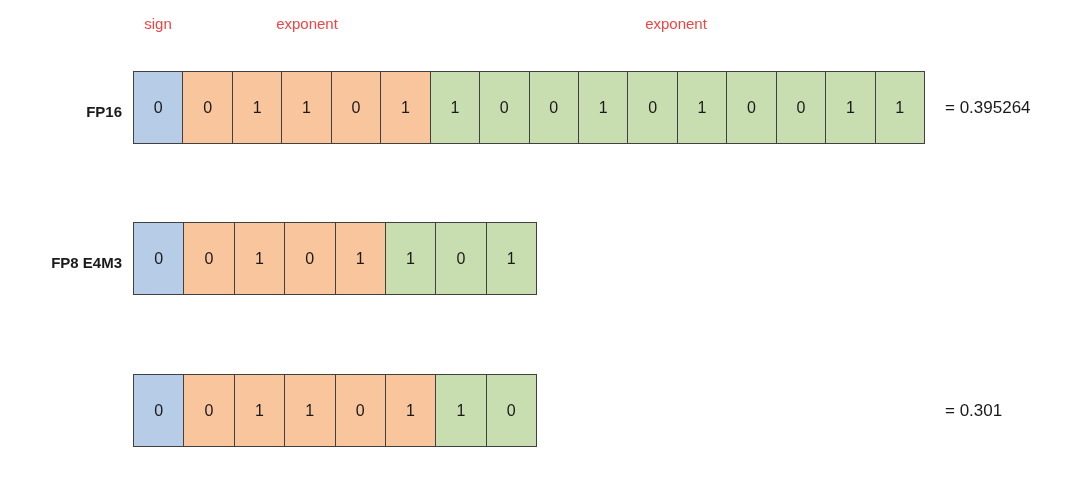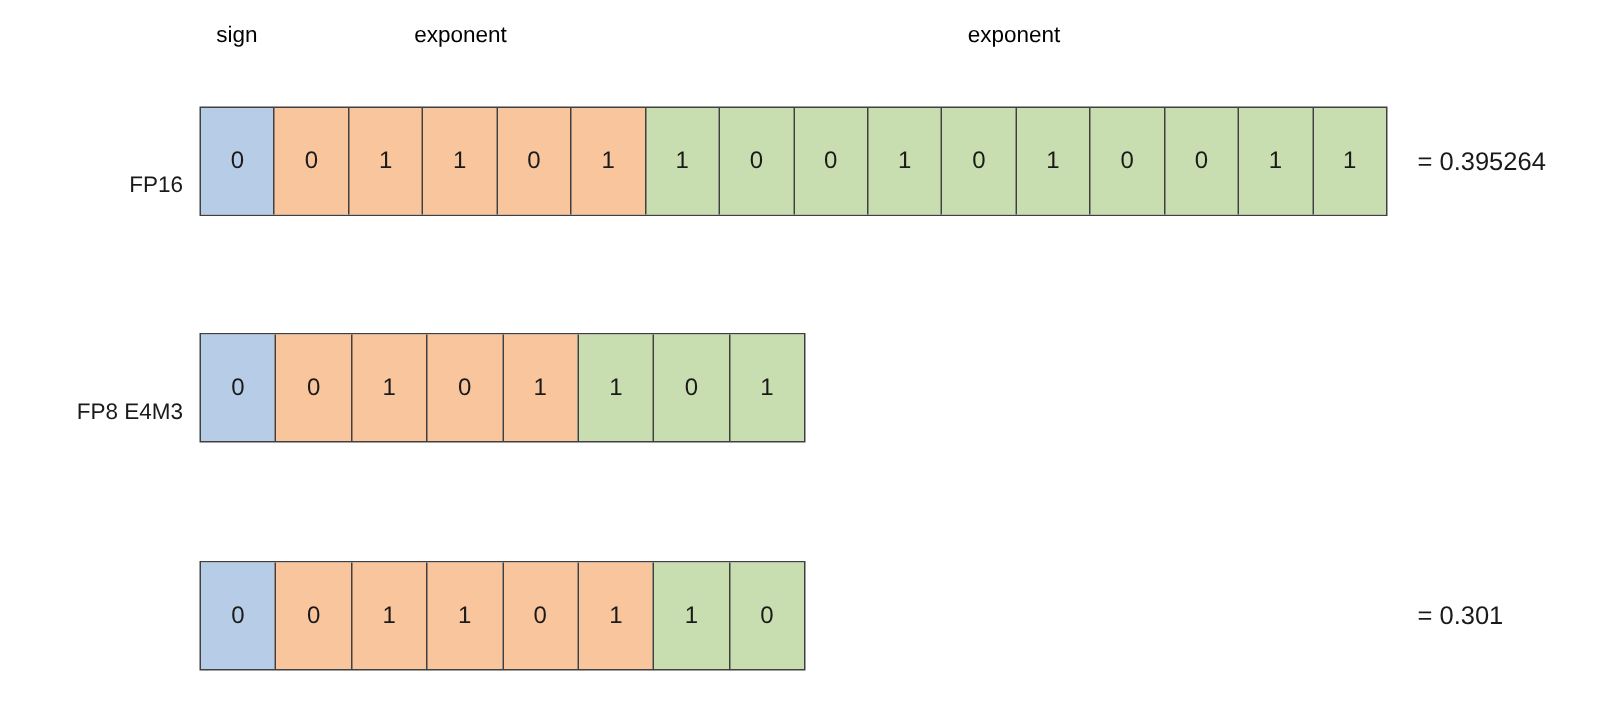--- a/index.html
+++ b/index.html
@@ -15,44 +15,45 @@
     height: 479px;
     background: #ffffff;
     overflow: hidden;
   }
   .col-header {
     position: absolute;
     top: 14px;
     transform: translateX(-50%);
     font-size: 15px;
     line-height: 20px;
-    color: #000000;
+    color: #ef4444;
     white-space: nowrap;
   }
   .col-header.sign      { left: 158px; }
   .col-header.exponent  { left: 307px; }
   .col-header.mantissa  { left: 676px; }
 
   .fp-row {
     position: absolute;
     left: 0;
     width: 1080px;
     height: 73px;
   }
   .row-label {
     position: absolute;
     left: 0;
-    top: 16px;
+    top: 4px;
     width: 122px;
     height: 100%;
     display: flex;
     align-items: center;
     justify-content: flex-end;
     font-size: 15px;
     white-space: nowrap;
+    font-weight: bold;
   }
   .bit-box {
     position: absolute;
     left: 133px;
     top: 0;
     height: 73px;
     display: flex;
     box-sizing: border-box;
     border: 1px solid var(--border-color, #404040);
   }

